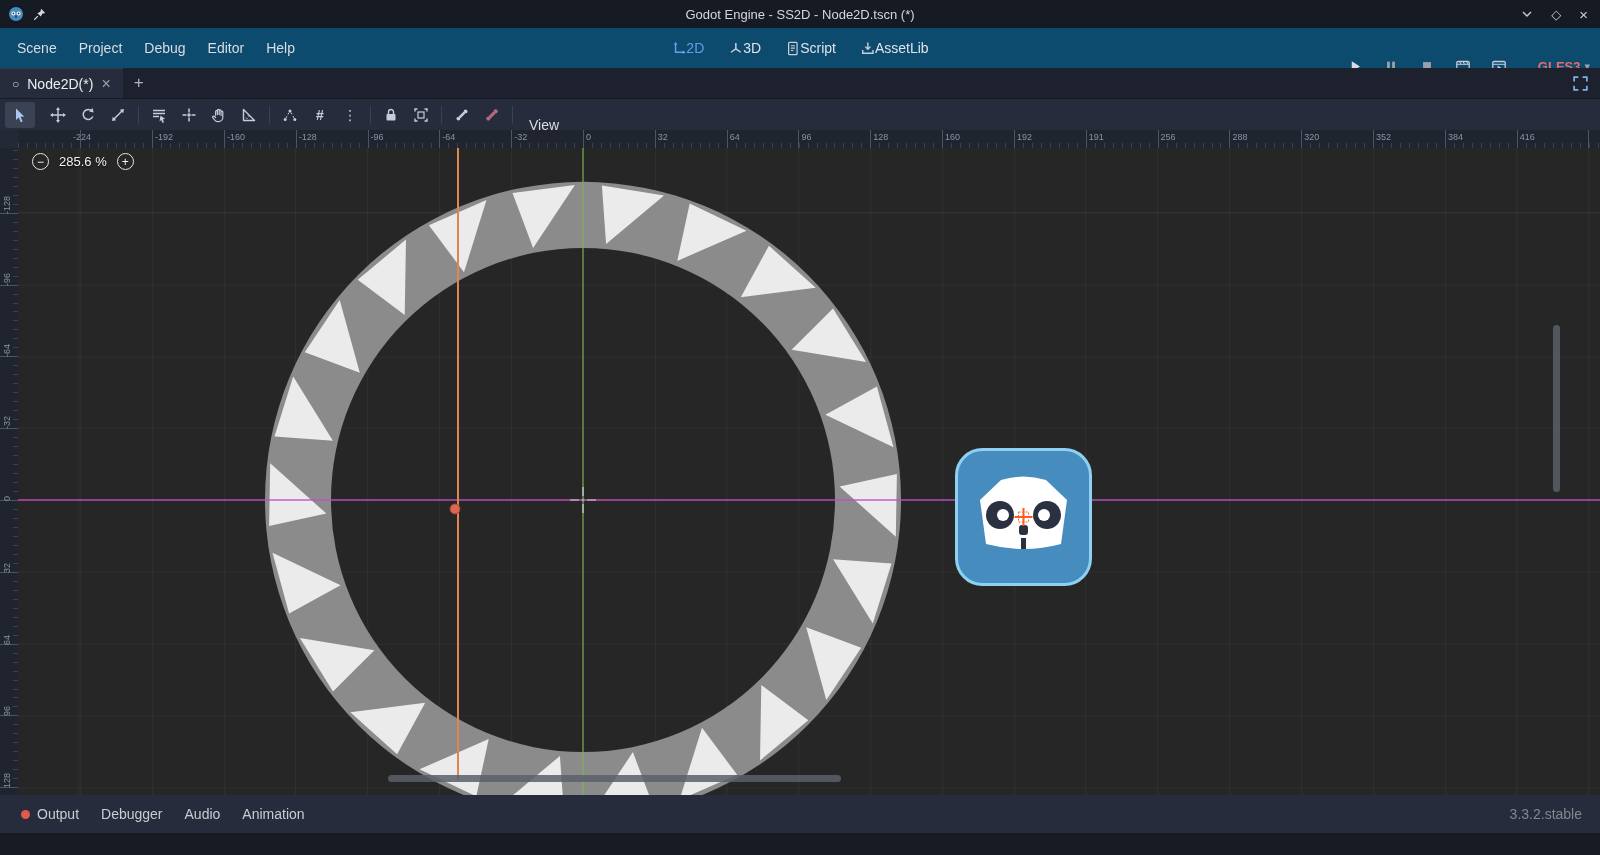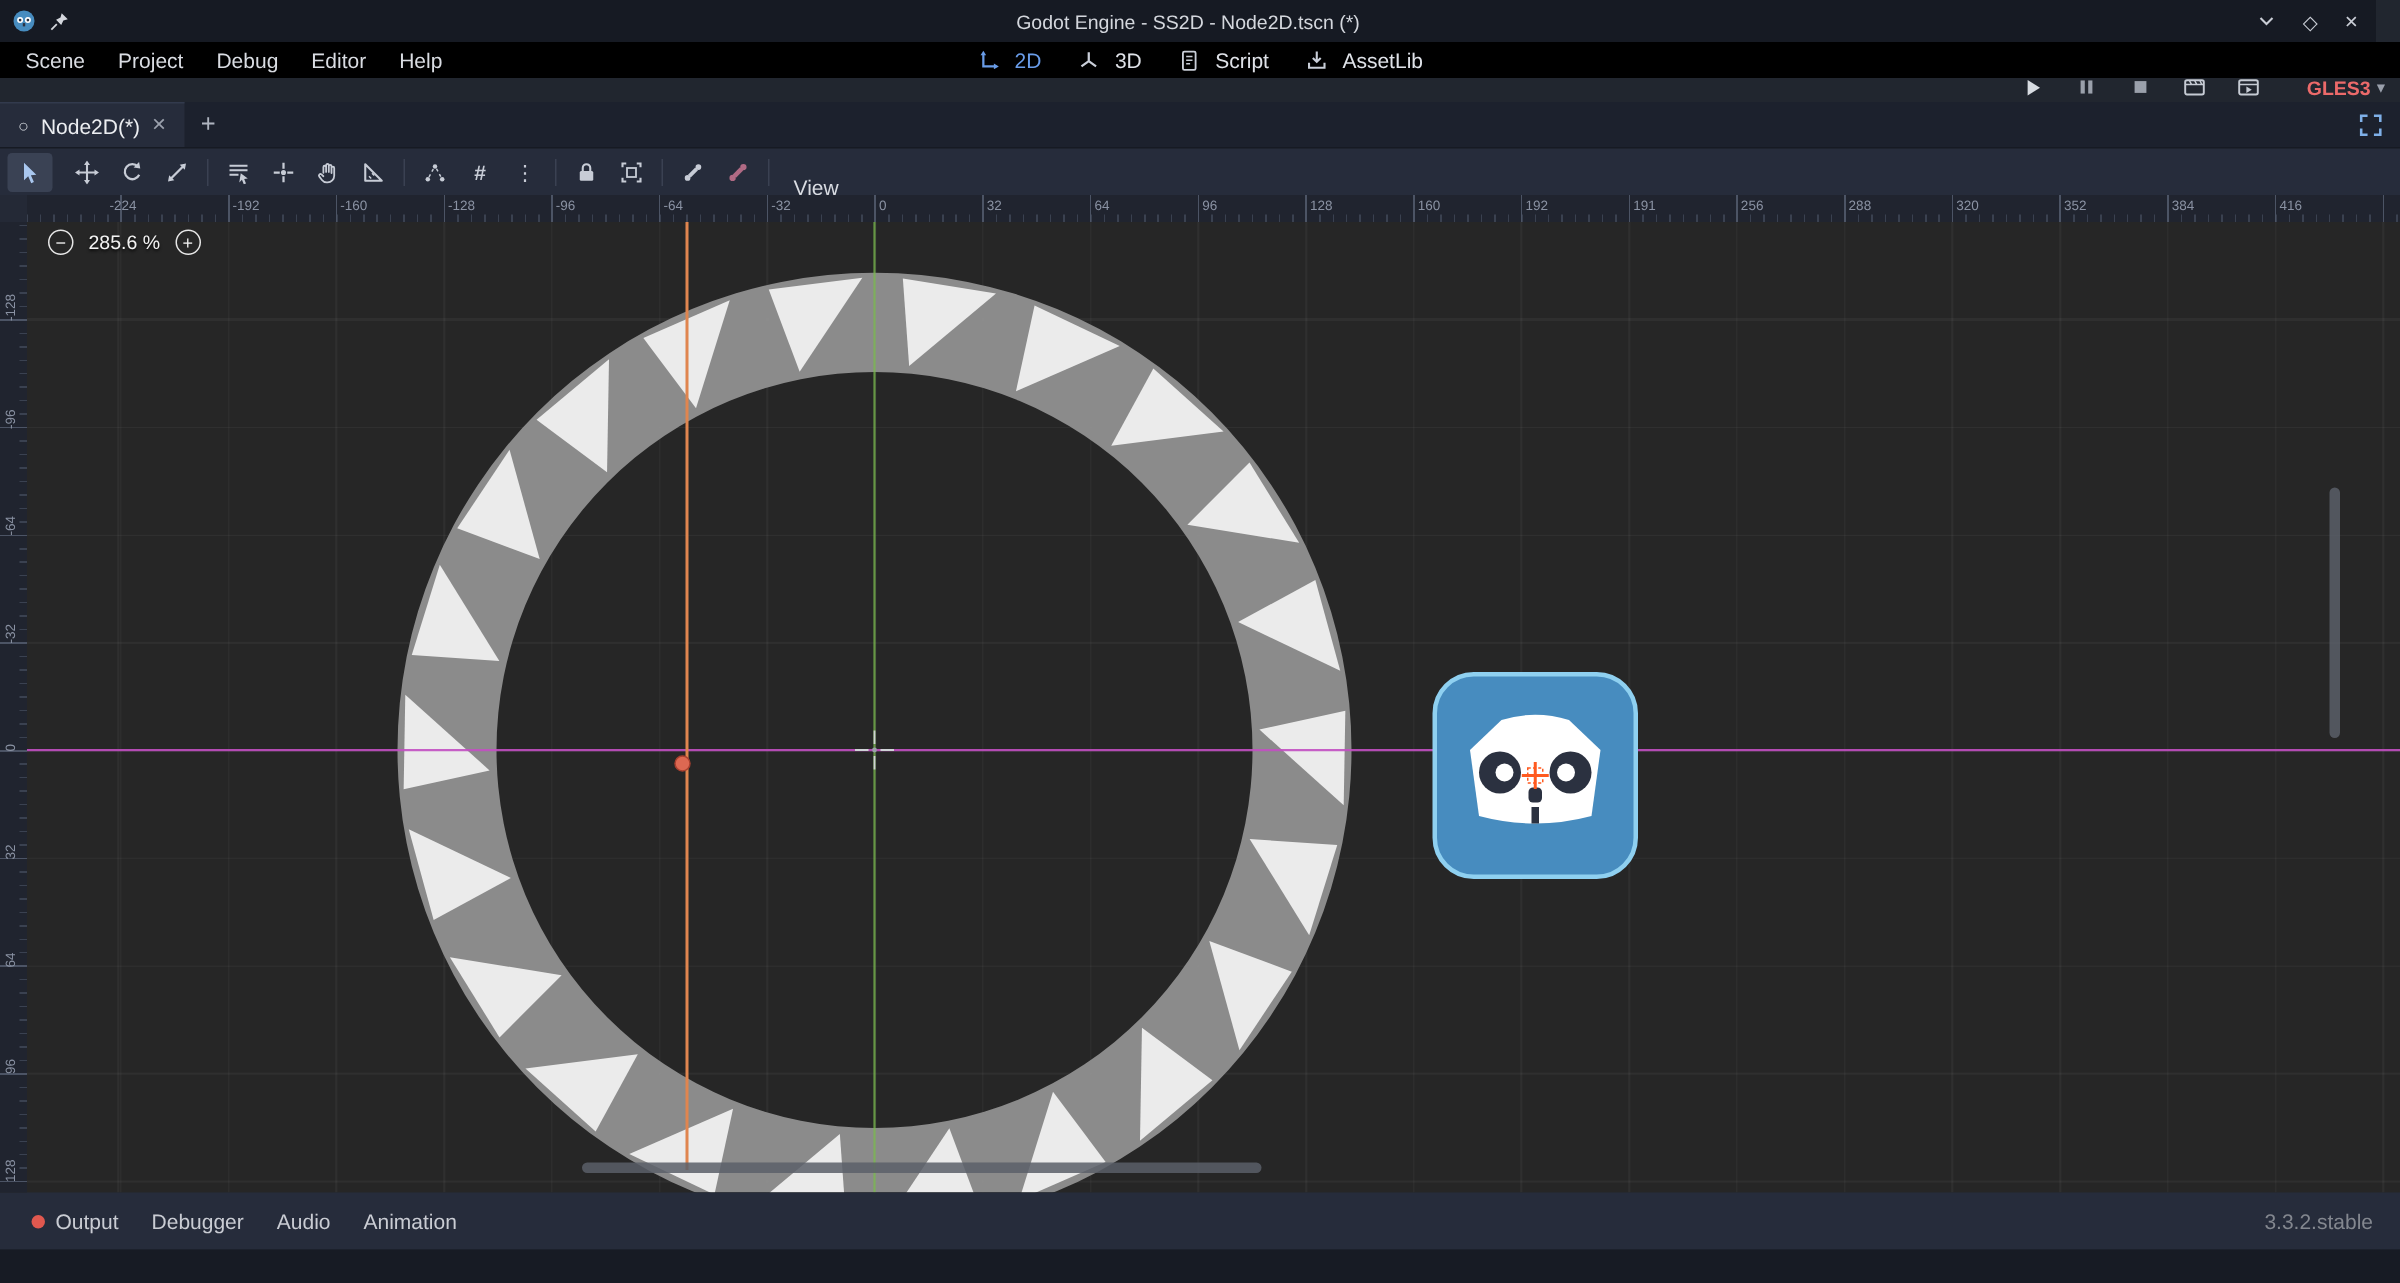--- a/index.html
+++ b/index.html
@@ -1,31 +1,31 @@
 <!DOCTYPE html>
 <html><head>
 <meta charset="utf-8">
 <style>
   * { box-sizing: border-box; margin: 0; padding: 0; }
   html,body { width:1600px; height:855px; overflow:hidden; }
   body { position:relative; background:#21262f; font-family:"Liberation Sans",sans-serif; }
 
   
-  .titlebar { position:absolute; top:0; left:0; right:16px; height:28px; background:#161a23;
+  .titlebar { position:absolute; top:0; left:0; right:0; height:28px; background:#161a23;
     display:flex; align-items:center; justify-content:center; color:#d4d7dd; font-size:13px; }
   .titlebar .tb-left { position:absolute; left:8px; display:flex; gap:9px; align-items:center; }
   .titlebar .tb-right { position:absolute; right:12px; display:flex; gap:18px; align-items:center; color:#c9cdd5; }
   .tb-right span { font-size:13px; line-height:1; }
 
   
-  .menubar { position:absolute; top:28px; left:0; right:0; height:24px; background:#000000;
+  .menubar { position:absolute; top:28px; left:0; right:0; height:40px; background:#0c4a6e;
     display:flex; align-items:center; padding:0 6px; }
   .menu-item { padding:5px 11px; color:#d9dce2; font-size:14px; border-radius:3px; }
   .workspaces { position:absolute; left:50%; transform:translateX(-50%); display:flex; gap:24px; align-items:center; }
-  .ws { display:flex; gap:10px; align-items:center; font-size:14px; color:#dfe2e8; }
+  .ws { display:flex; gap:0; align-items:center; font-size:14px; color:#dfe2e8; }
   .ws.active { color:#699ce8; }
   .run-controls { margin-left:auto; display:flex; gap:9px; align-items:center;margin-top:36px; }
   .run-btn { width:27px; height:24px; display:flex; align-items:center; justify-content:center; border-radius:3px; }
   .renderer { color:#ec6a6a; font-weight:bold; font-size:13px; display:flex; align-items:center; gap:4px; margin-left:16px; padding-right:4px; }
   .renderer .caret { color:#9aa0ac; font-weight:normal; font-size:11px; }
 
   
   .tabbar { position:absolute; top:68px; left:0; right:0; height:30px; background:#1c212d; display:flex; align-items:stretch; }
   .scene-tab { display:flex; align-items:center; gap:8px; background:#262c3b; padding:0 12px;
     font-size:14px; color:#eceef1; border-top:1px solid #323a4d; }

